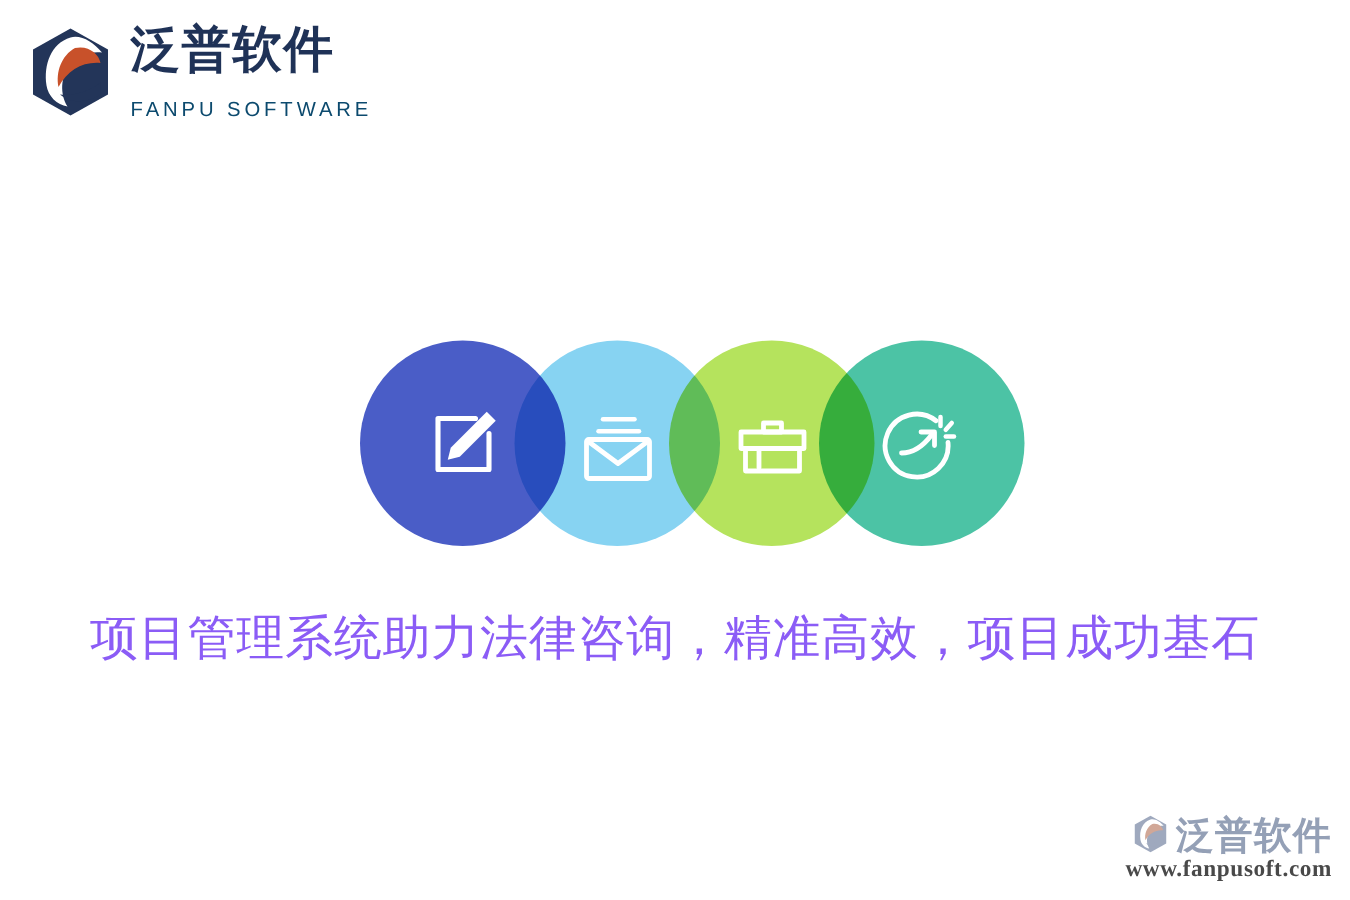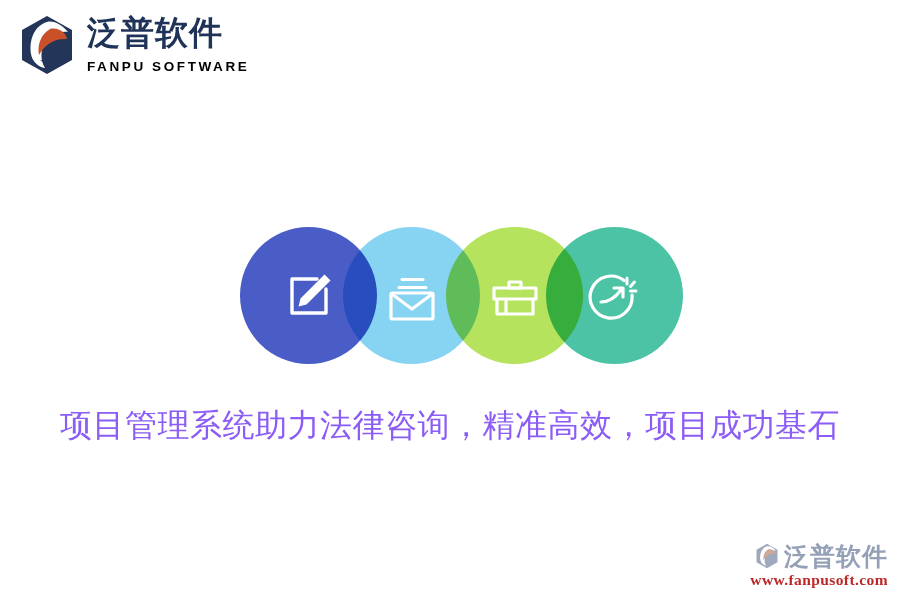--- a/index.html
+++ b/index.html
@@ -41,25 +41,25 @@
     line-height: 1.06;
     font-weight: bold;
     color: #1f3257;
     letter-spacing: 1px;
     font-family: "DejaVu Sans", "Liberation Sans", sans-serif;
     white-space: nowrap;
   }
   .brand-en {
     font-size: 13.5px;
     line-height: 1.2;
-    color: #000000;
+    color: #0c4a6e;
     letter-spacing: 2.6px;
-    font-weight: 700;
-    white-space: nowrap;
-    margin-top: 8px;
+    font-weight: 400;
+    white-space: nowrap;
+    margin-top: 14px;
   }
 
   
   .circle-row {
     position: absolute;
     left: 240px;
     top: 227px;
     width: 443px;
     height: 137px;
   }
@@ -124,21 +124,21 @@
     font-size: 25px;
     font-weight: bold;
     color: #8f9bb3;
     letter-spacing: 1px;
     line-height: 1;
     font-family: "DejaVu Sans", "Liberation Sans", sans-serif;
     white-space: nowrap;
   }
   .wm-url {
     font-size: 15.5px;
-    color: #b91c1c;
+    color: #404040;
     letter-spacing: 0.4px;
     font-weight: bold;
     line-height: 1.2;
     margin-top: 2px;
     white-space: nowrap;
     font-family: "Liberation Serif", "DejaVu Serif", serif;
     text-align: center;
   }
 </style>
 </head>

